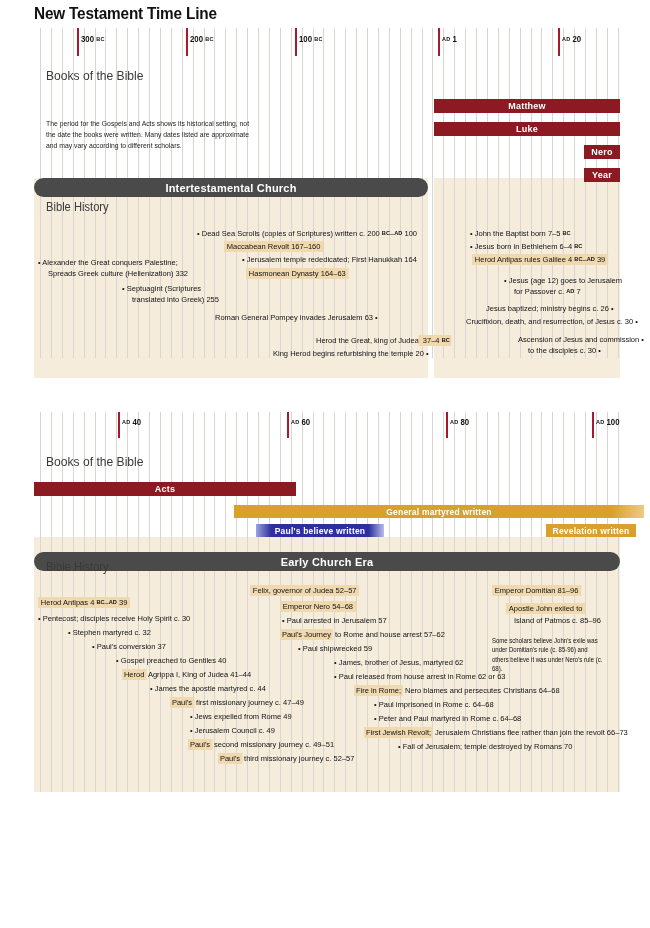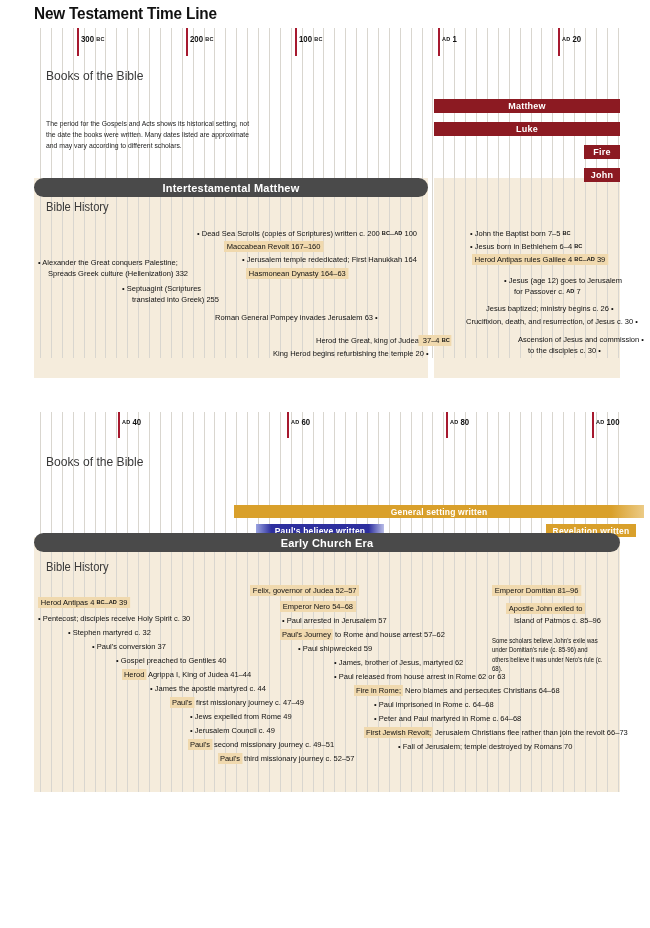--- a/index.html
+++ b/index.html
@@ -166,23 +166,23 @@
         <div class="tick" style="left: 261px; top: 0px; height: 28px;"></div>
         <div class="tick-label" style="left: 265px; top: 6px;">100 <span class="era">BC</span></div>
         <div class="tick" style="left: 404px; top: 0px; height: 28px;"></div>
         <div class="tick-label" style="left: 408px; top: 6px;"><span class="era">AD</span> 1</div>
         <div class="tick" style="left: 524px; top: 0px; height: 28px;"></div>
         <div class="tick-label" style="left: 528px; top: 6px;"><span class="era">AD</span> 20</div>
         <div class="section-label" style="left: 12px; top: 40px;">Books of the Bible</div>
         <div class="note" style="left: 12px; top: 90px; width: 225px;">The period for the Gospels and Acts shows its historical setting, not the date the books were written.  Many dates listed are approximate and may vary according to different scholars.</div>
         <div class="bookbar" style="left: 400px; top: 71px; width: 186px;">Matthew</div>
         <div class="bookbar" style="left: 400px; top: 94px; width: 186px;">Luke</div>
-        <div class="bookbar" style="left: 550px; top: 117px; width: 36px;">Fire</div>
-        <div class="bookbar" style="left: 550px; top: 140px; width: 36px;">John</div>
-        <div class="banner" style="left: 0px; top: 150px; width: 394px;">Intertestamental Matthew</div>
+        <div class="bookbar" style="left: 550px; top: 117px; width: 36px;">Nero</div>
+        <div class="bookbar" style="left: 550px; top: 140px; width: 36px;">Year</div>
+        <div class="banner" style="left: 0px; top: 150px; width: 394px;">Intertestamental Church</div>
         <div class="section-label" style="left: 12px; top: 172px; font-size: 12px;">Bible History</div>
         <div class="ev" style="left: 4px; top: 230px;">• Alexander the Great conquers Palestine;</div>
         <div class="ev" style="left: 14px; top: 241px;">Spreads Greek culture (Hellenization) 332</div>
         <div class="ev" style="left: 88px; top: 256px;">• Septuagint (Scriptures</div>
         <div class="ev" style="left: 98px; top: 267px;">translated into Greek) 255</div>
         <div class="ev" style="left: 163px; top: 201px;">• Dead Sea Scrolls (copies of Scriptures) written c. 200 <span class="era">BC</span>–<span class="era">AD</span> 100</div>
         <div class="ev" style="left: 190px; top: 214px;"><span class="span">Maccabean Revolt 167–160</span></div>
         <div class="ev" style="left: 208px; top: 227px;">• Jerusalem temple rededicated; First Hanukkah 164</div>
         <div class="ev" style="left: 212px; top: 241px;"><span class="span">Hasmonean Dynasty 164–63</span></div>
         <div class="ev" style="left: 181px; top: 285px;">Roman General Pompey invades Jerusalem 63 •</div>
@@ -259,24 +259,25 @@
         <div class="grid-line" style="left: 583.7px; top: 0px; height: 380px;"></div>
         <div class="tick" style="left: 84px; top: 0px; height: 26px;"></div>
         <div class="tick-label" style="left: 88px; top: 5px;"><span class="era">AD</span> 40</div>
         <div class="tick" style="left: 253px; top: 0px; height: 26px;"></div>
         <div class="tick-label" style="left: 257px; top: 5px;"><span class="era">AD</span> 60</div>
         <div class="tick" style="left: 412px; top: 0px; height: 26px;"></div>
         <div class="tick-label" style="left: 416px; top: 5px;"><span class="era">AD</span> 80</div>
         <div class="tick" style="left: 558px; top: 0px; height: 26px;"></div>
         <div class="tick-label" style="left: 562px; top: 5px;"><span class="era">AD</span> 100</div>
         <div class="section-label" style="left: 12px; top: 42px;">Books of the Bible</div>
-        <div class="bookbar gold" style="left: 200px; top: 93px; width: 410px; height: 13px; font-size: 8.5px;">General setting written</div>
+        <div class="bookbar" style="left: 0px; top: 70px; width: 262px;">Acts</div>
+        <div class="bookbar gold" style="left: 200px; top: 93px; width: 410px; height: 13px; font-size: 8.5px;">General martyred written</div>
         <div class="bookbar blue" style="left: 222px; top: 112px; width: 128px; height: 13px; font-size: 8.5px;">Paul's believe written</div>
         <div class="bookbar gold-solid" style="left: 512px; top: 112px; width: 90px; height: 13px; font-size: 8.5px;">Revelation written</div>
-        <div class="banner" style="left: 0px; top: 121px; width: 586px;">Early Church Era</div>
+        <div class="banner" style="left: 0px; top: 140px; width: 586px;">Early Church Era</div>
         <div class="section-label" style="left: 12px; top: 148px; font-size: 12px;">Bible History</div>
         <div class="ev" style="left: 4px; top: 186px;"><span class="span">Herod Antipas 4 <span class="era">BC</span>–<span class="era">AD</span> 39</span></div>
         <div class="ev" style="left: 4px; top: 202px;">• Pentecost; disciples receive Holy Spirit c. 30</div>
         <div class="ev" style="left: 34px; top: 216px;">• Stephen martyred c. 32</div>
         <div class="ev" style="left: 58px; top: 230px;">• Paul's conversion 37</div>
         <div class="ev" style="left: 82px; top: 244px;">• Gospel preached to Gentiles 40</div>
         <div class="ev" style="left: 88px; top: 258px;"><span class="span-part">Herod</span> Agrippa I, King of Judea 41–44</div>
         <div class="ev" style="left: 116px; top: 272px;">• James the apostle martyred c. 44</div>
         <div class="ev" style="left: 136px; top: 286px;"><span class="span-part">Paul's</span> first missionary journey c. 47–49</div>
         <div class="ev" style="left: 156px; top: 300px;">• Jews expelled from Rome 49</div>

